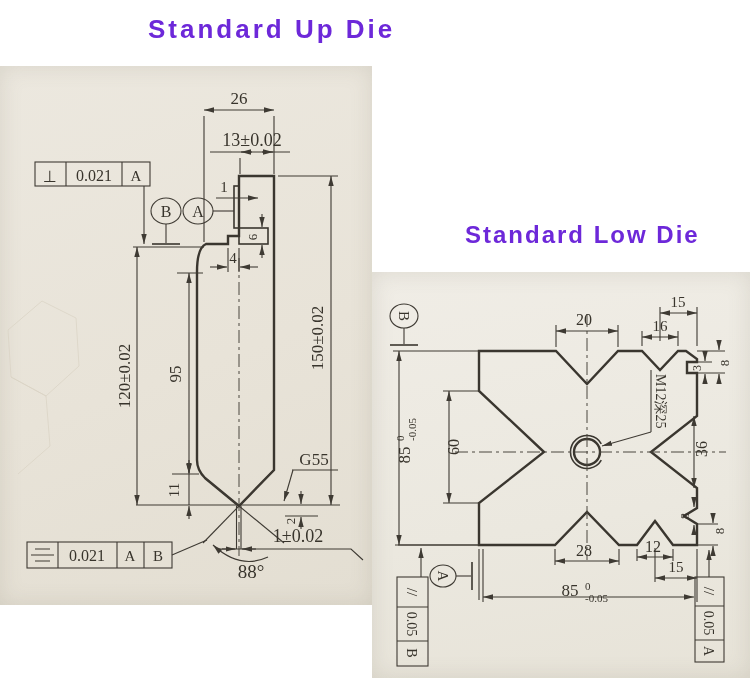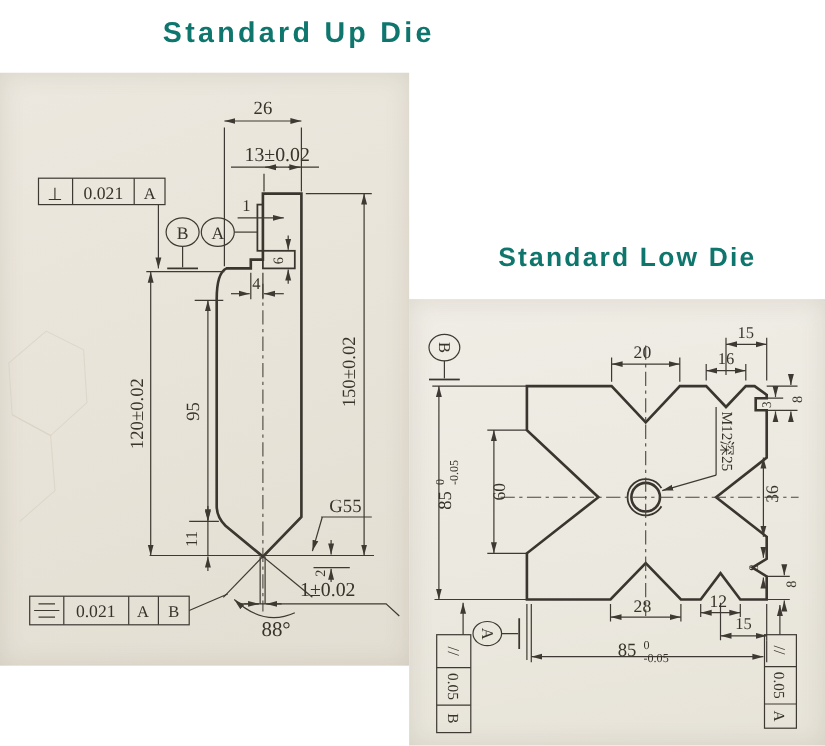--- a/index.html
+++ b/index.html
@@ -3,23 +3,23 @@
 <meta charset="utf-8">
 <style>
   html,body{margin:0;padding:0;background:#ffffff;}
   .stage{position:relative;width:750px;height:678px;background:#ffffff;overflow:hidden;
          font-family:"Liberation Sans",sans-serif;}
   .photo{position:absolute;box-shadow:inset 0 0 22px rgba(115,105,85,.16);}
   #photo-up{left:0;top:66px;width:372px;height:539px;
             background:linear-gradient(160deg,#ece8df 0%,#e8e3d8 55%,#e3ded2 100%);}
   #photo-low{left:372px;top:272px;width:378px;height:406px;
              background:linear-gradient(170deg,#f0ede6 0%,#ebe8df 60%,#e7e3d8 100%);}
-  .title{position:absolute;color:#0f766e;font-weight:bold;letter-spacing:3px;white-space:nowrap;}
+  .title{position:absolute;color:#6d28d9;font-weight:bold;letter-spacing:3px;white-space:nowrap;}
   #title-up{left:148px;top:14px;font-size:26px;}
-  #title-low{left:453px;top:221px;font-size:24px;letter-spacing:2px;}
+  #title-low{left:465px;top:221px;font-size:24px;letter-spacing:2px;}
   svg{position:absolute;left:0;top:0;}
   .part{stroke:#3a362f;stroke-width:2.4;fill:none;stroke-linejoin:miter;stroke-linecap:square;}
   .med{stroke:#3a362f;stroke-width:1.6;fill:none;}
   .dim{stroke:#3e3a33;stroke-width:1.1;fill:none;}
   .m2{marker-start:url(#ar);marker-end:url(#ar);}
   .me{marker-end:url(#ar);}
   .cl{stroke:#4a463e;stroke-width:1;fill:none;stroke-dasharray:13 4 3 4;}
   .tex{stroke:#d9d3c4;stroke-width:1;fill:none;opacity:.75;}
   text{font-family:"Liberation Serif",serif;fill:#38342c;}
   .sym{font-family:"DejaVu Sans",sans-serif;}

